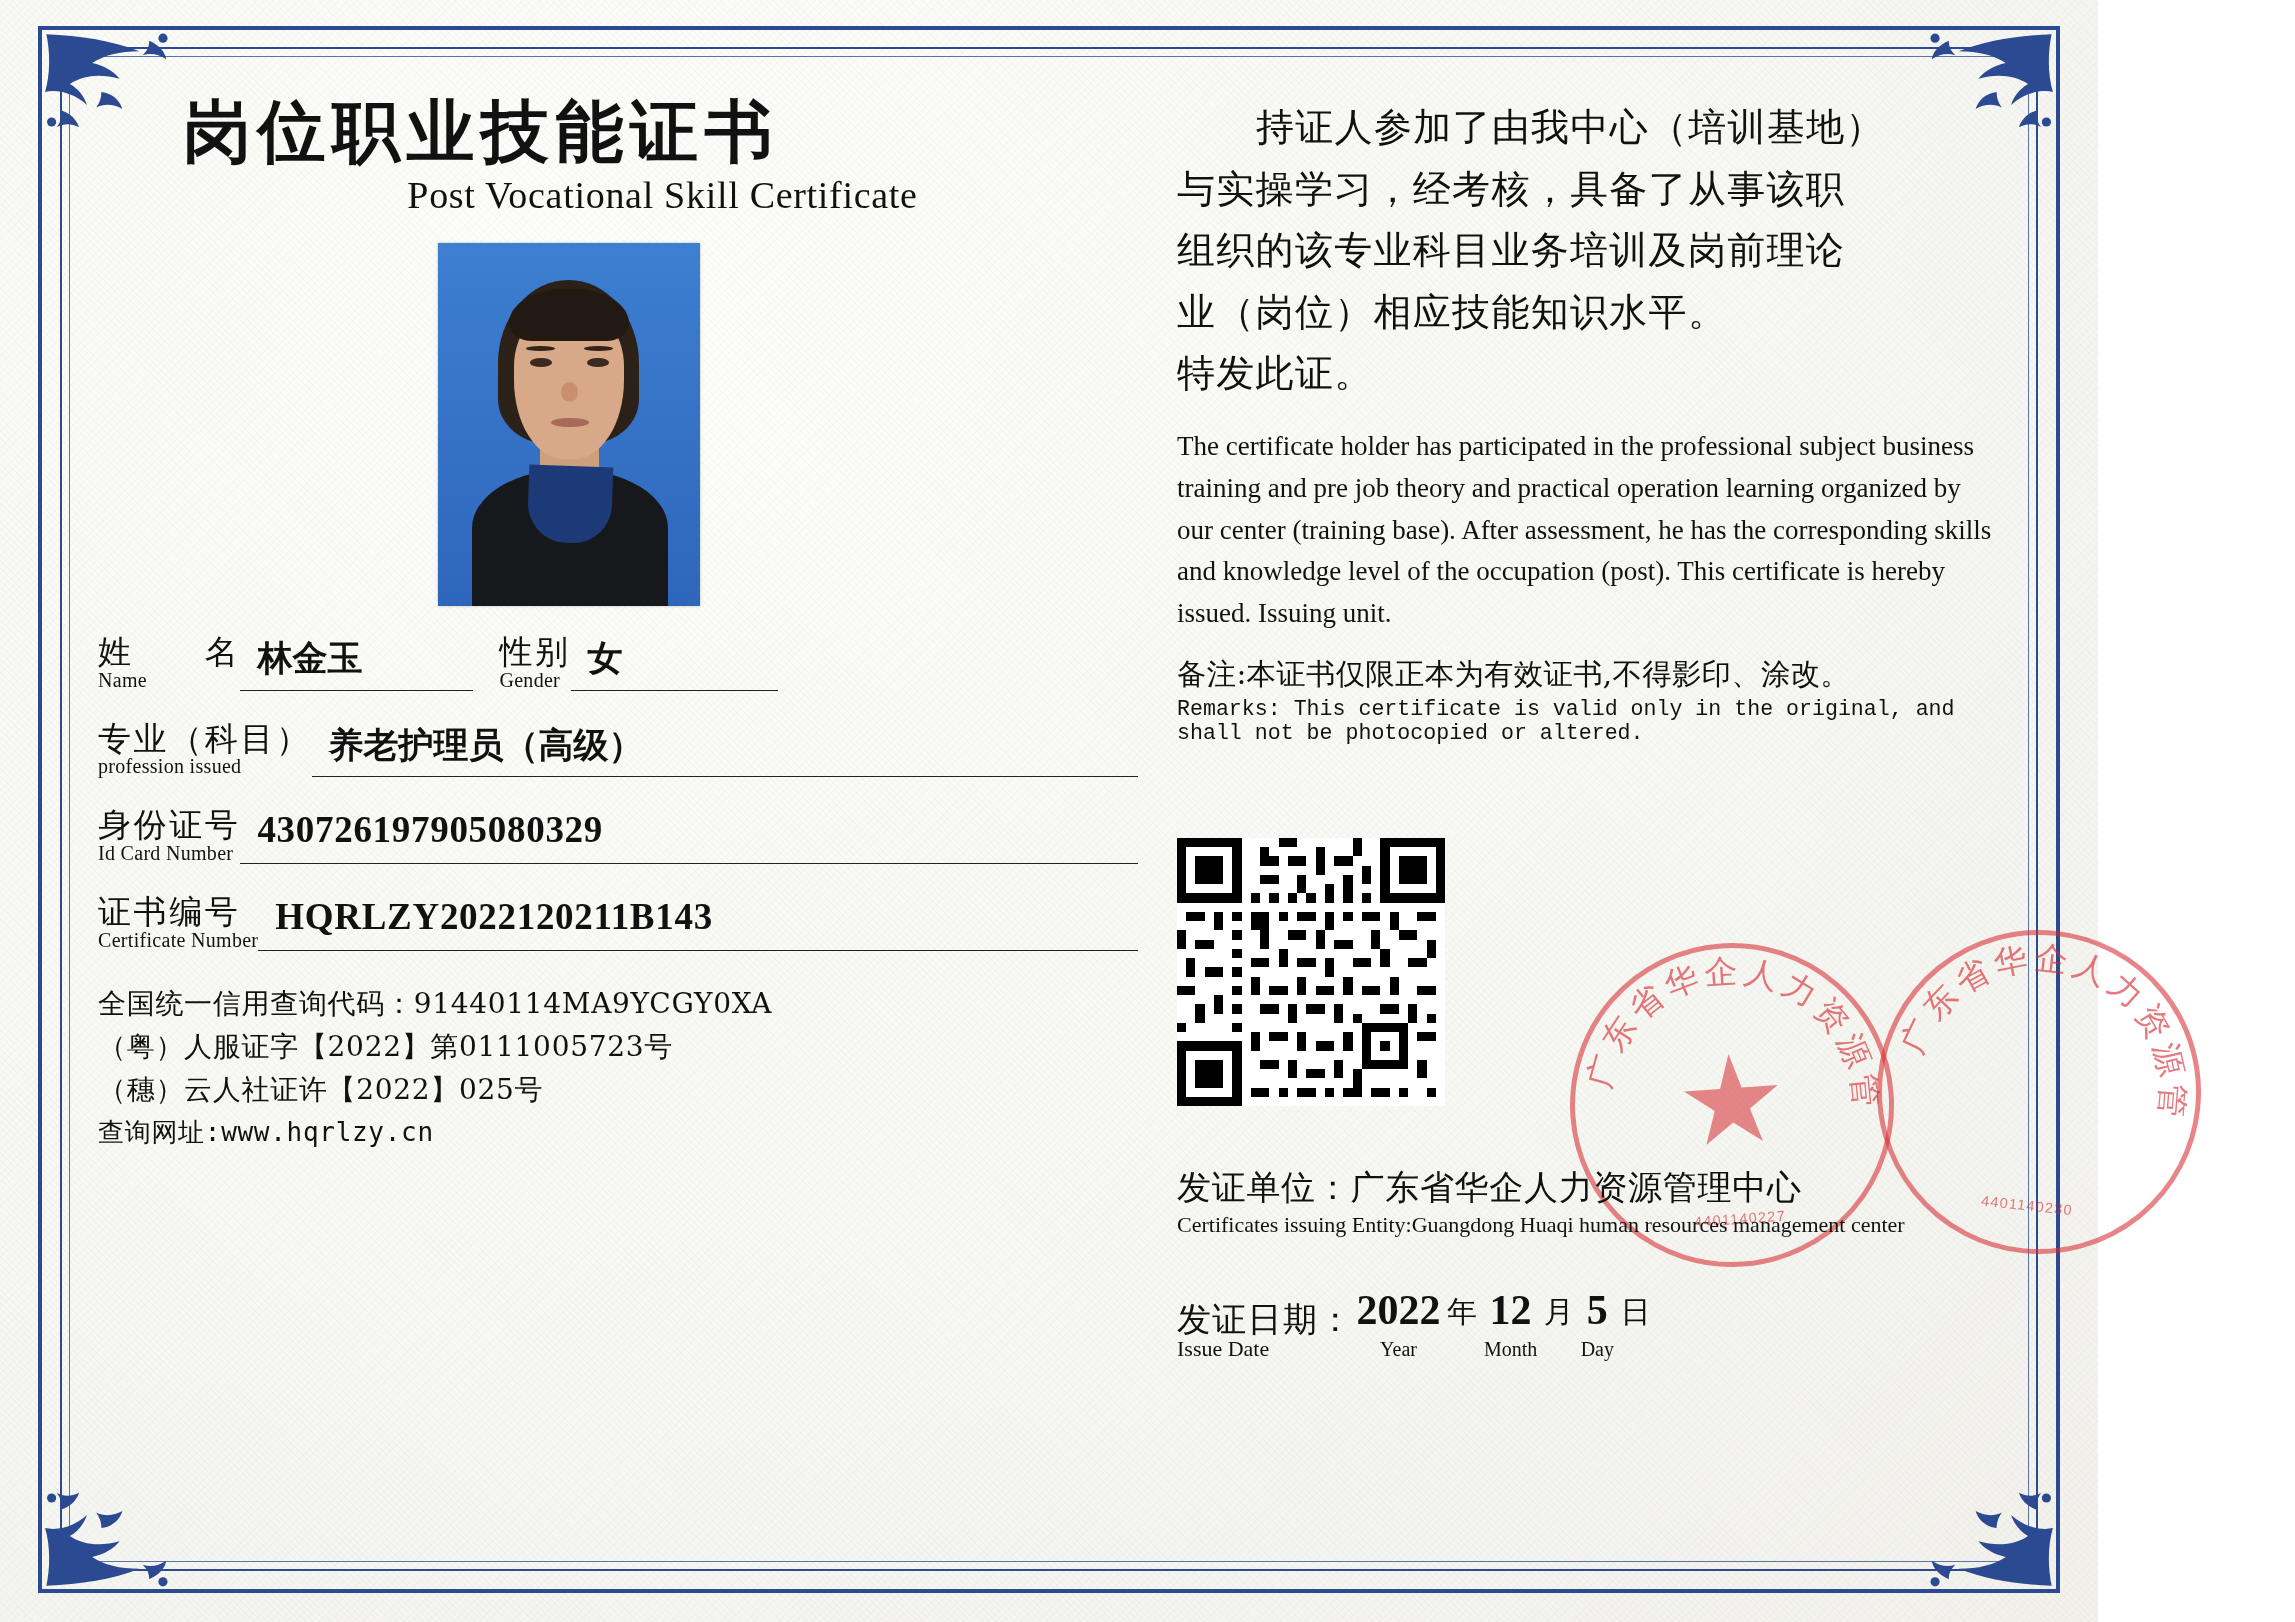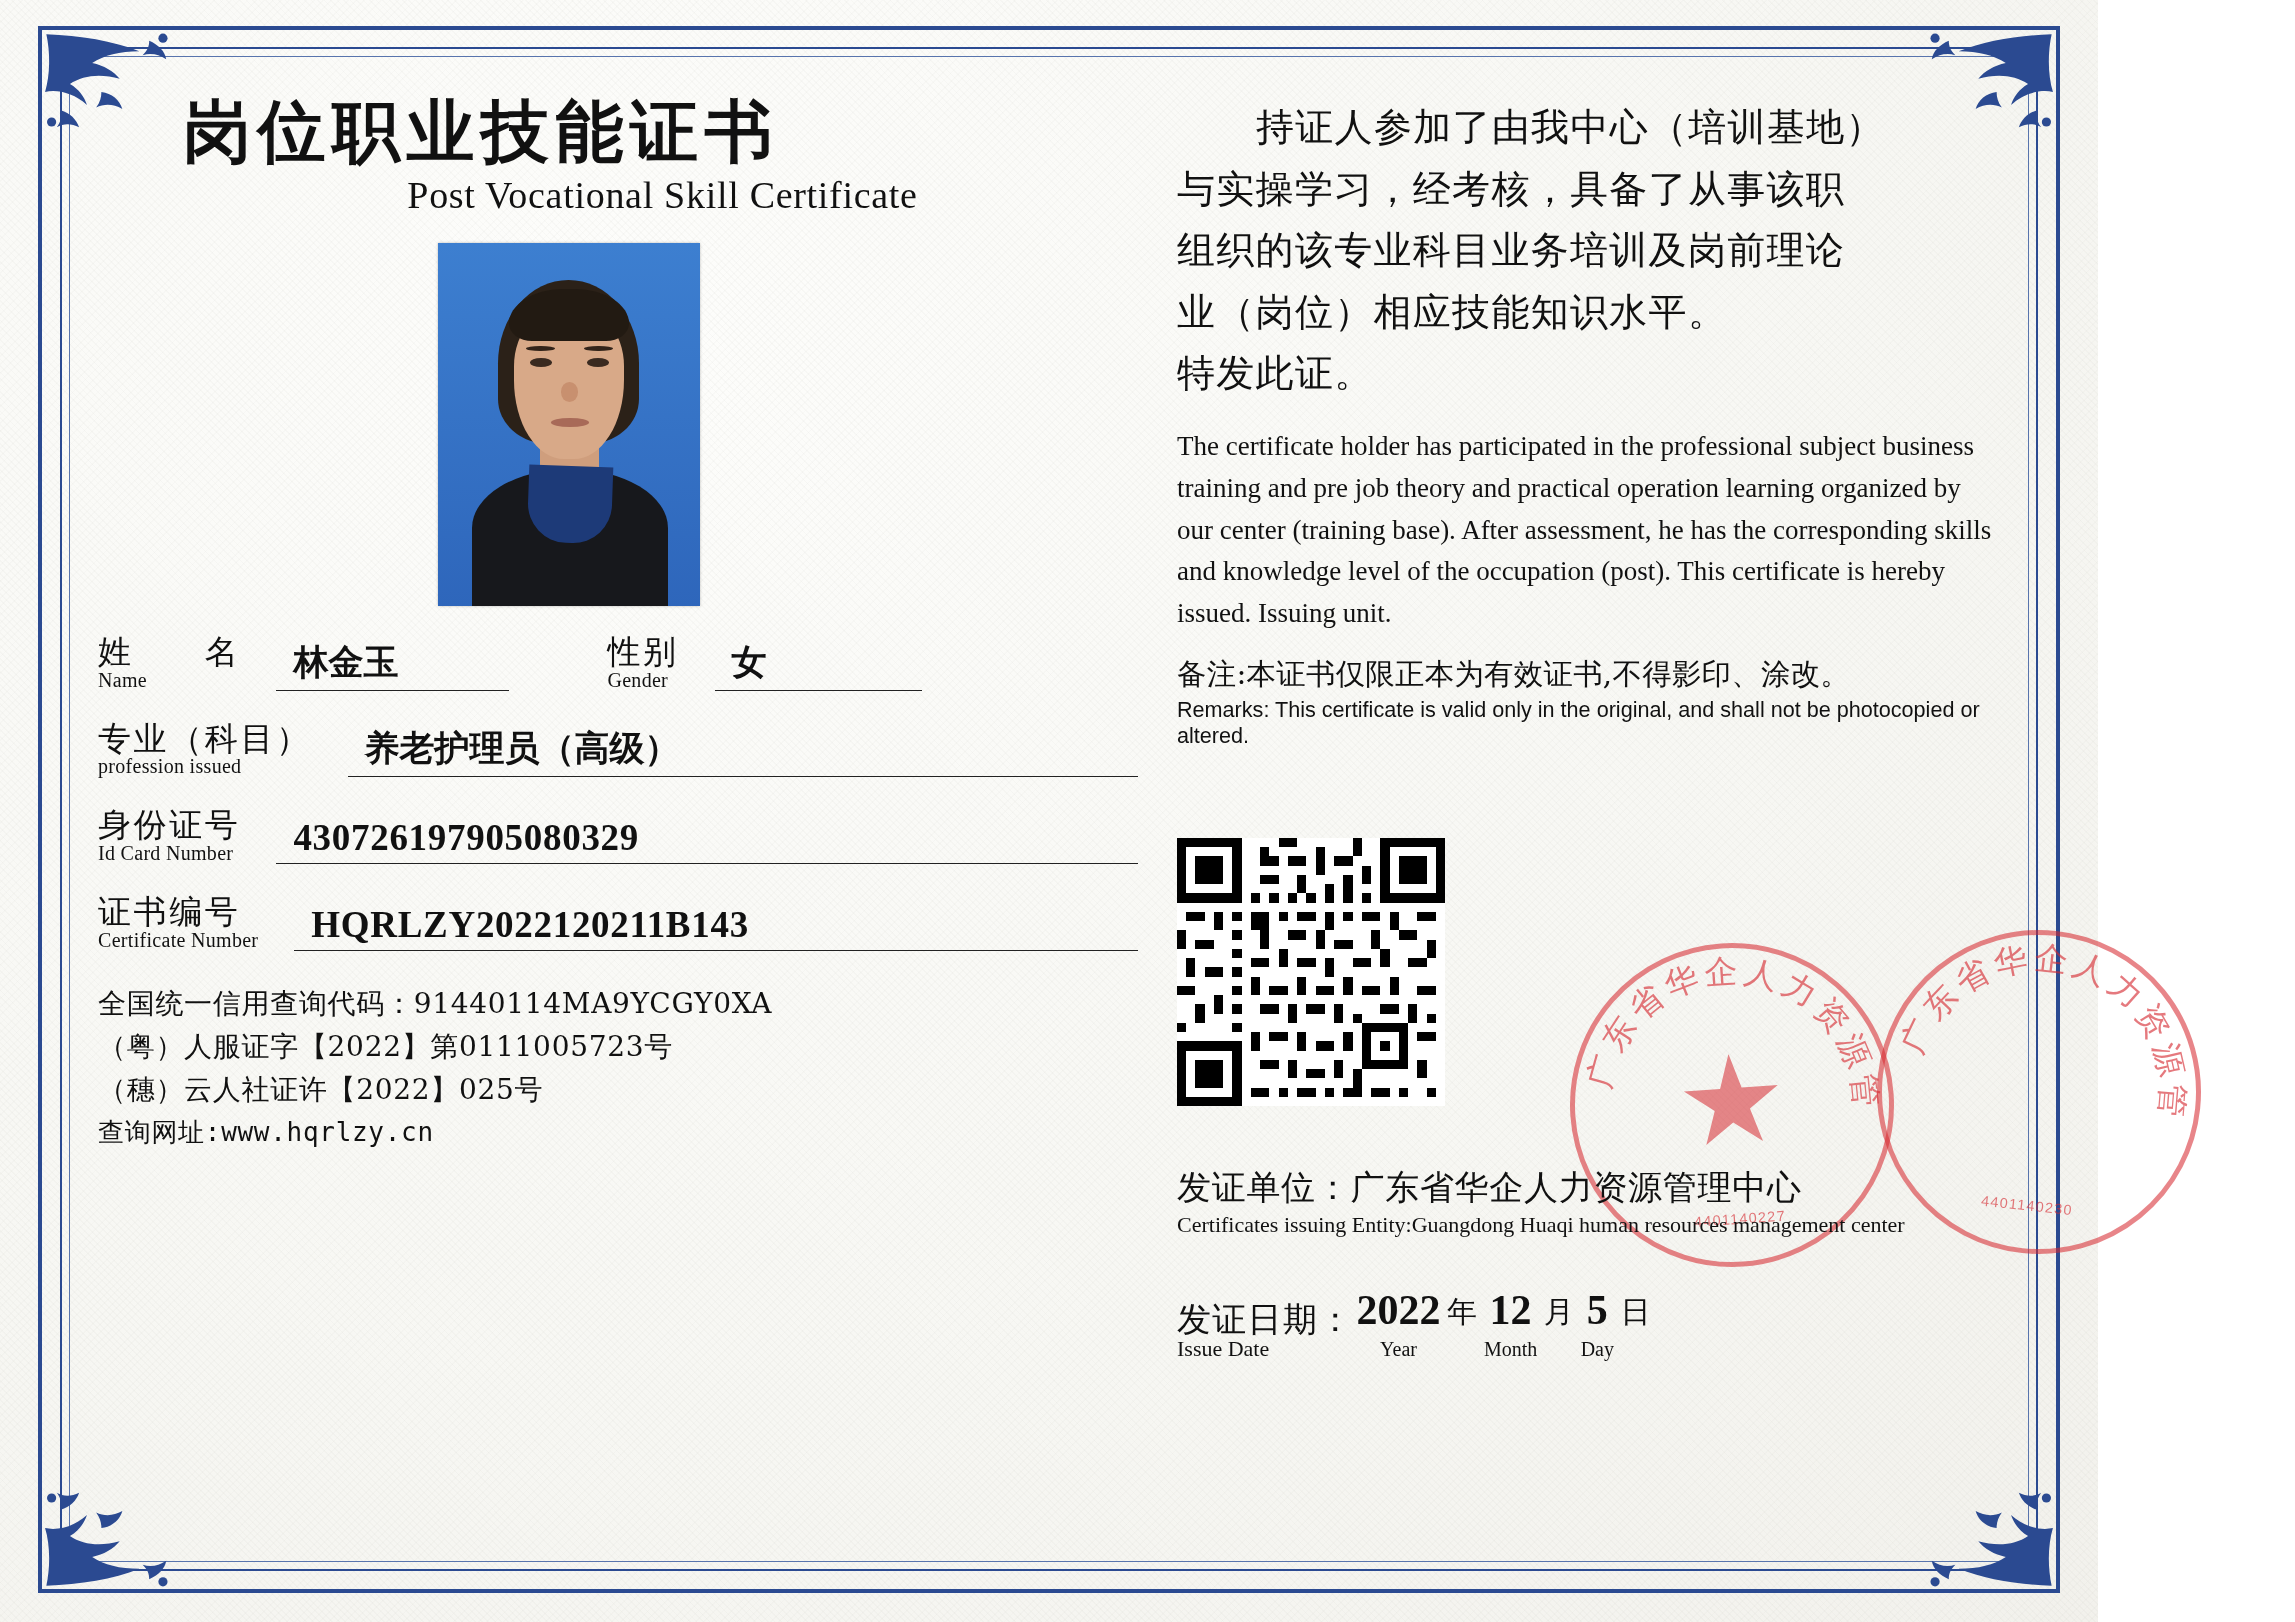--- a/index.html
+++ b/index.html
@@ -174,24 +174,22 @@
   }
 
   .fields {
     position: absolute;
     left: 0;
     top: 543px;
     width: 100%;
   }
   .field-row {
     display: flex;
-    align-items: flex-end;
     margin-bottom: 31px;
     position: relative;
-    gap: 36px;
   }
   .lbl {
     font-family: "DejaVu Serif", serif;
     color: #111;
     line-height: 1.05;
     flex: none;
   }
   .lbl .cn {
     display: block;
     font-size: 33px;
@@ -259,21 +257,21 @@
   }
 
   .remarks-cn {
     font-family: "DejaVu Serif", serif;
     font-size: 29.4px;
     color: #111;
     margin-top: 19.6px;
     letter-spacing: 0.3px;
   }
   .remarks-en {
-    font-family: Liberation Sans, sans-serif;
+    font-family: Liberation Mono, monospace;
     font-size: 21.6px;
     color: #111;
     margin-top: 2.6px;
   }
 
   .qr {
     position: absolute;
     left: 39px;
     top: 746px;
     width: 268px;

